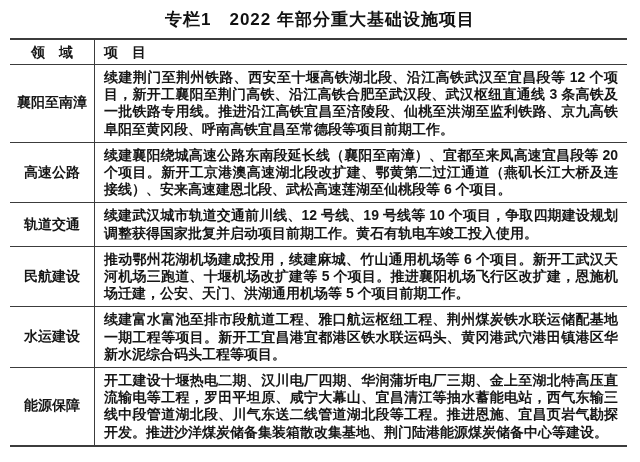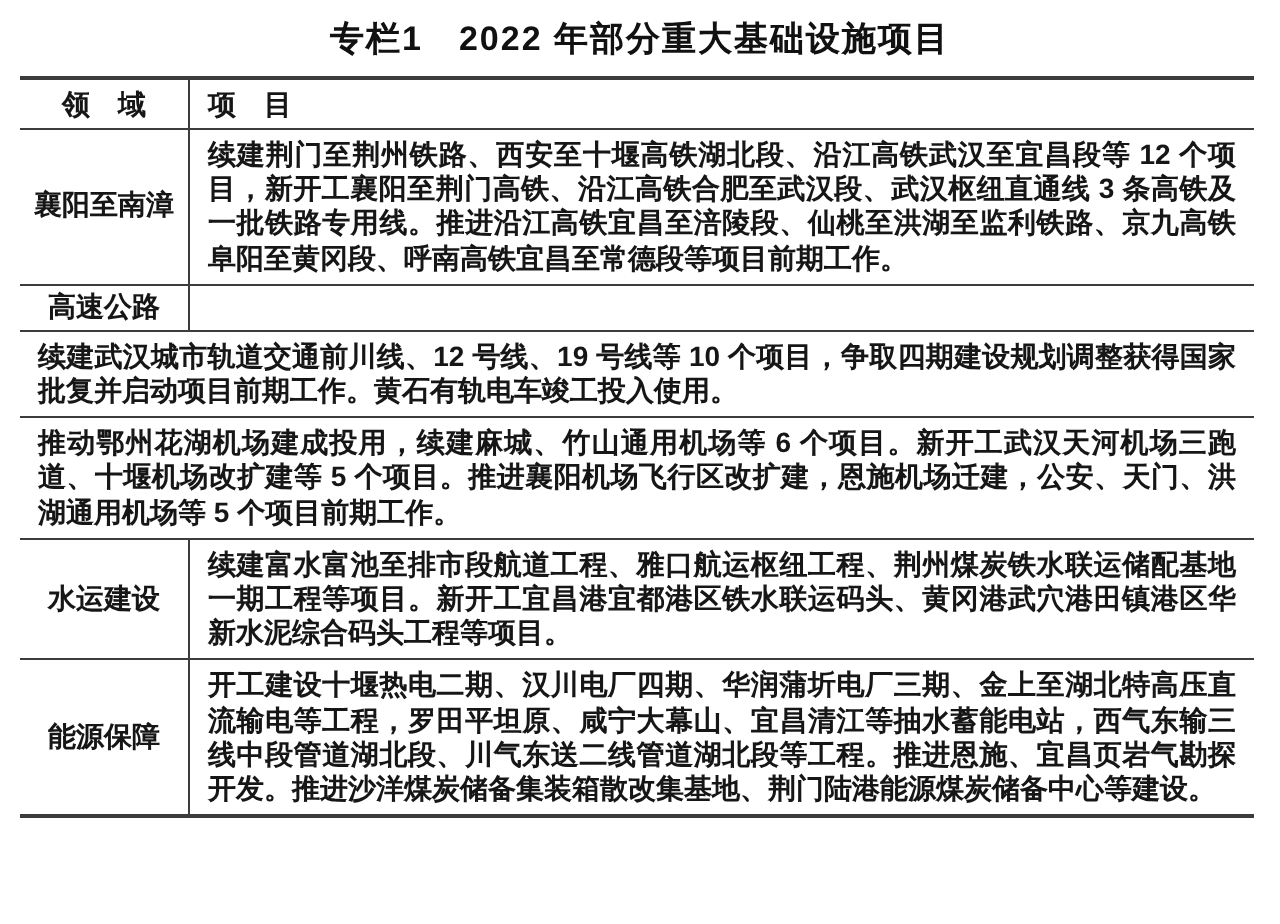--- a/index.html
+++ b/index.html
@@ -94,27 +94,30 @@
       <div class="cell-project">项　目</div>
     </div>
 
     <div class="t-row">
       <div class="cell-field">襄阳至南漳</div>
       <div class="cell-project">续建荆门至荆州铁路、西安至十堰高铁湖北段、沿江高铁武汉至宜昌段等 12 个项目，新开工襄阳至荆门高铁、沿江高铁合肥至武汉段、武汉枢纽直通线 3 条高铁及一批铁路专用线。推进沿江高铁宜昌至涪陵段、仙桃至洪湖至监利铁路、京九高铁阜阳至黄冈段、呼南高铁宜昌至常德段等项目前期工作。</div>
     </div>
 
     <div class="t-row">
       <div class="cell-field">高速公路</div>
+      <div class="cell-project">续建襄阳绕城高速公路东南段延长线（襄阳至南漳）、宜都至来凤高速宜昌段等 20 个项目。新开工京港澳高速湖北段改扩建、鄂黄第二过江通道（燕矶长江大桥及连接线）、安来高速建恩北段、武松高速莲湖至仙桃段等 6 个项目。</div>
     </div>
 
     <div class="t-row">
+      <div class="cell-field">轨道交通</div>
       <div class="cell-project">续建武汉城市轨道交通前川线、12 号线、19 号线等 10 个项目，争取四期建设规划调整获得国家批复并启动项目前期工作。黄石有轨电车竣工投入使用。</div>
     </div>
 
     <div class="t-row">
+      <div class="cell-field">民航建设</div>
       <div class="cell-project">推动鄂州花湖机场建成投用，续建麻城、竹山通用机场等 6 个项目。新开工武汉天河机场三跑道、十堰机场改扩建等 5 个项目。推进襄阳机场飞行区改扩建，恩施机场迁建，公安、天门、洪湖通用机场等 5 个项目前期工作。</div>
     </div>
 
     <div class="t-row">
       <div class="cell-field">水运建设</div>
       <div class="cell-project">续建富水富池至排市段航道工程、雅口航运枢纽工程、荆州煤炭铁水联运储配基地一期工程等项目。新开工宜昌港宜都港区铁水联运码头、黄冈港武穴港田镇港区华新水泥综合码头工程等项目。</div>
     </div>
 
     <div class="t-row">
       <div class="cell-field">能源保障</div>

